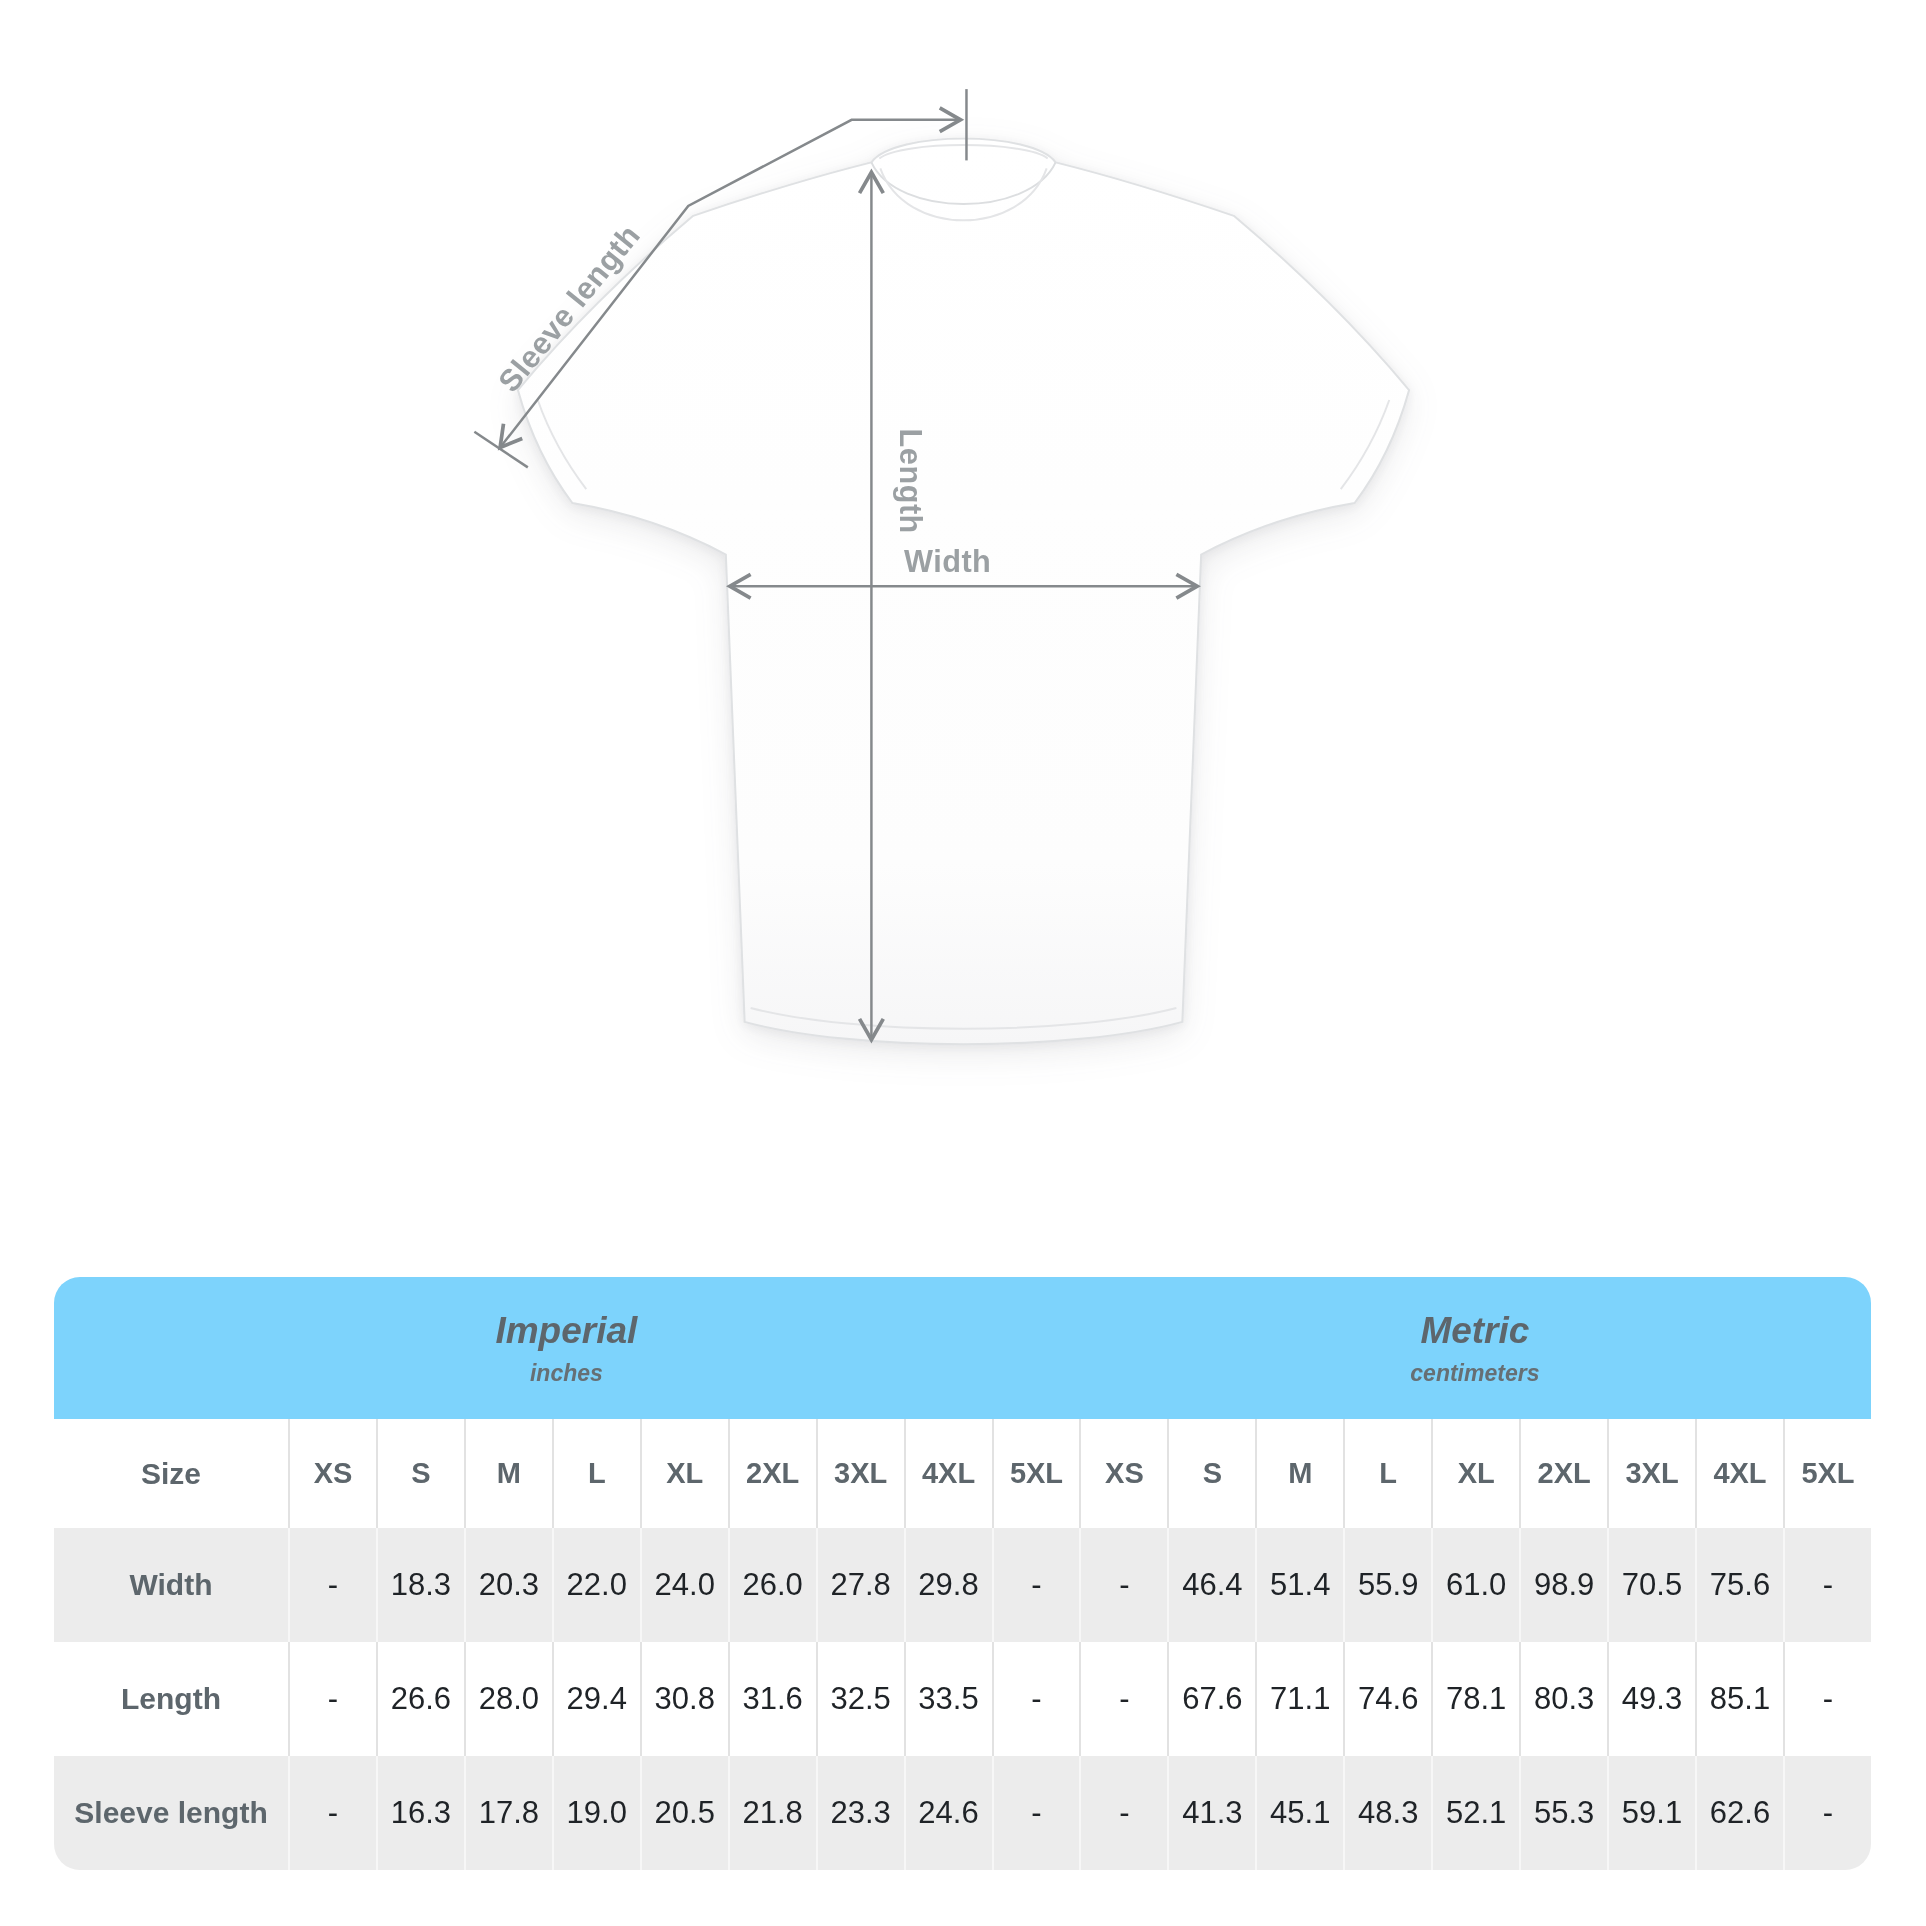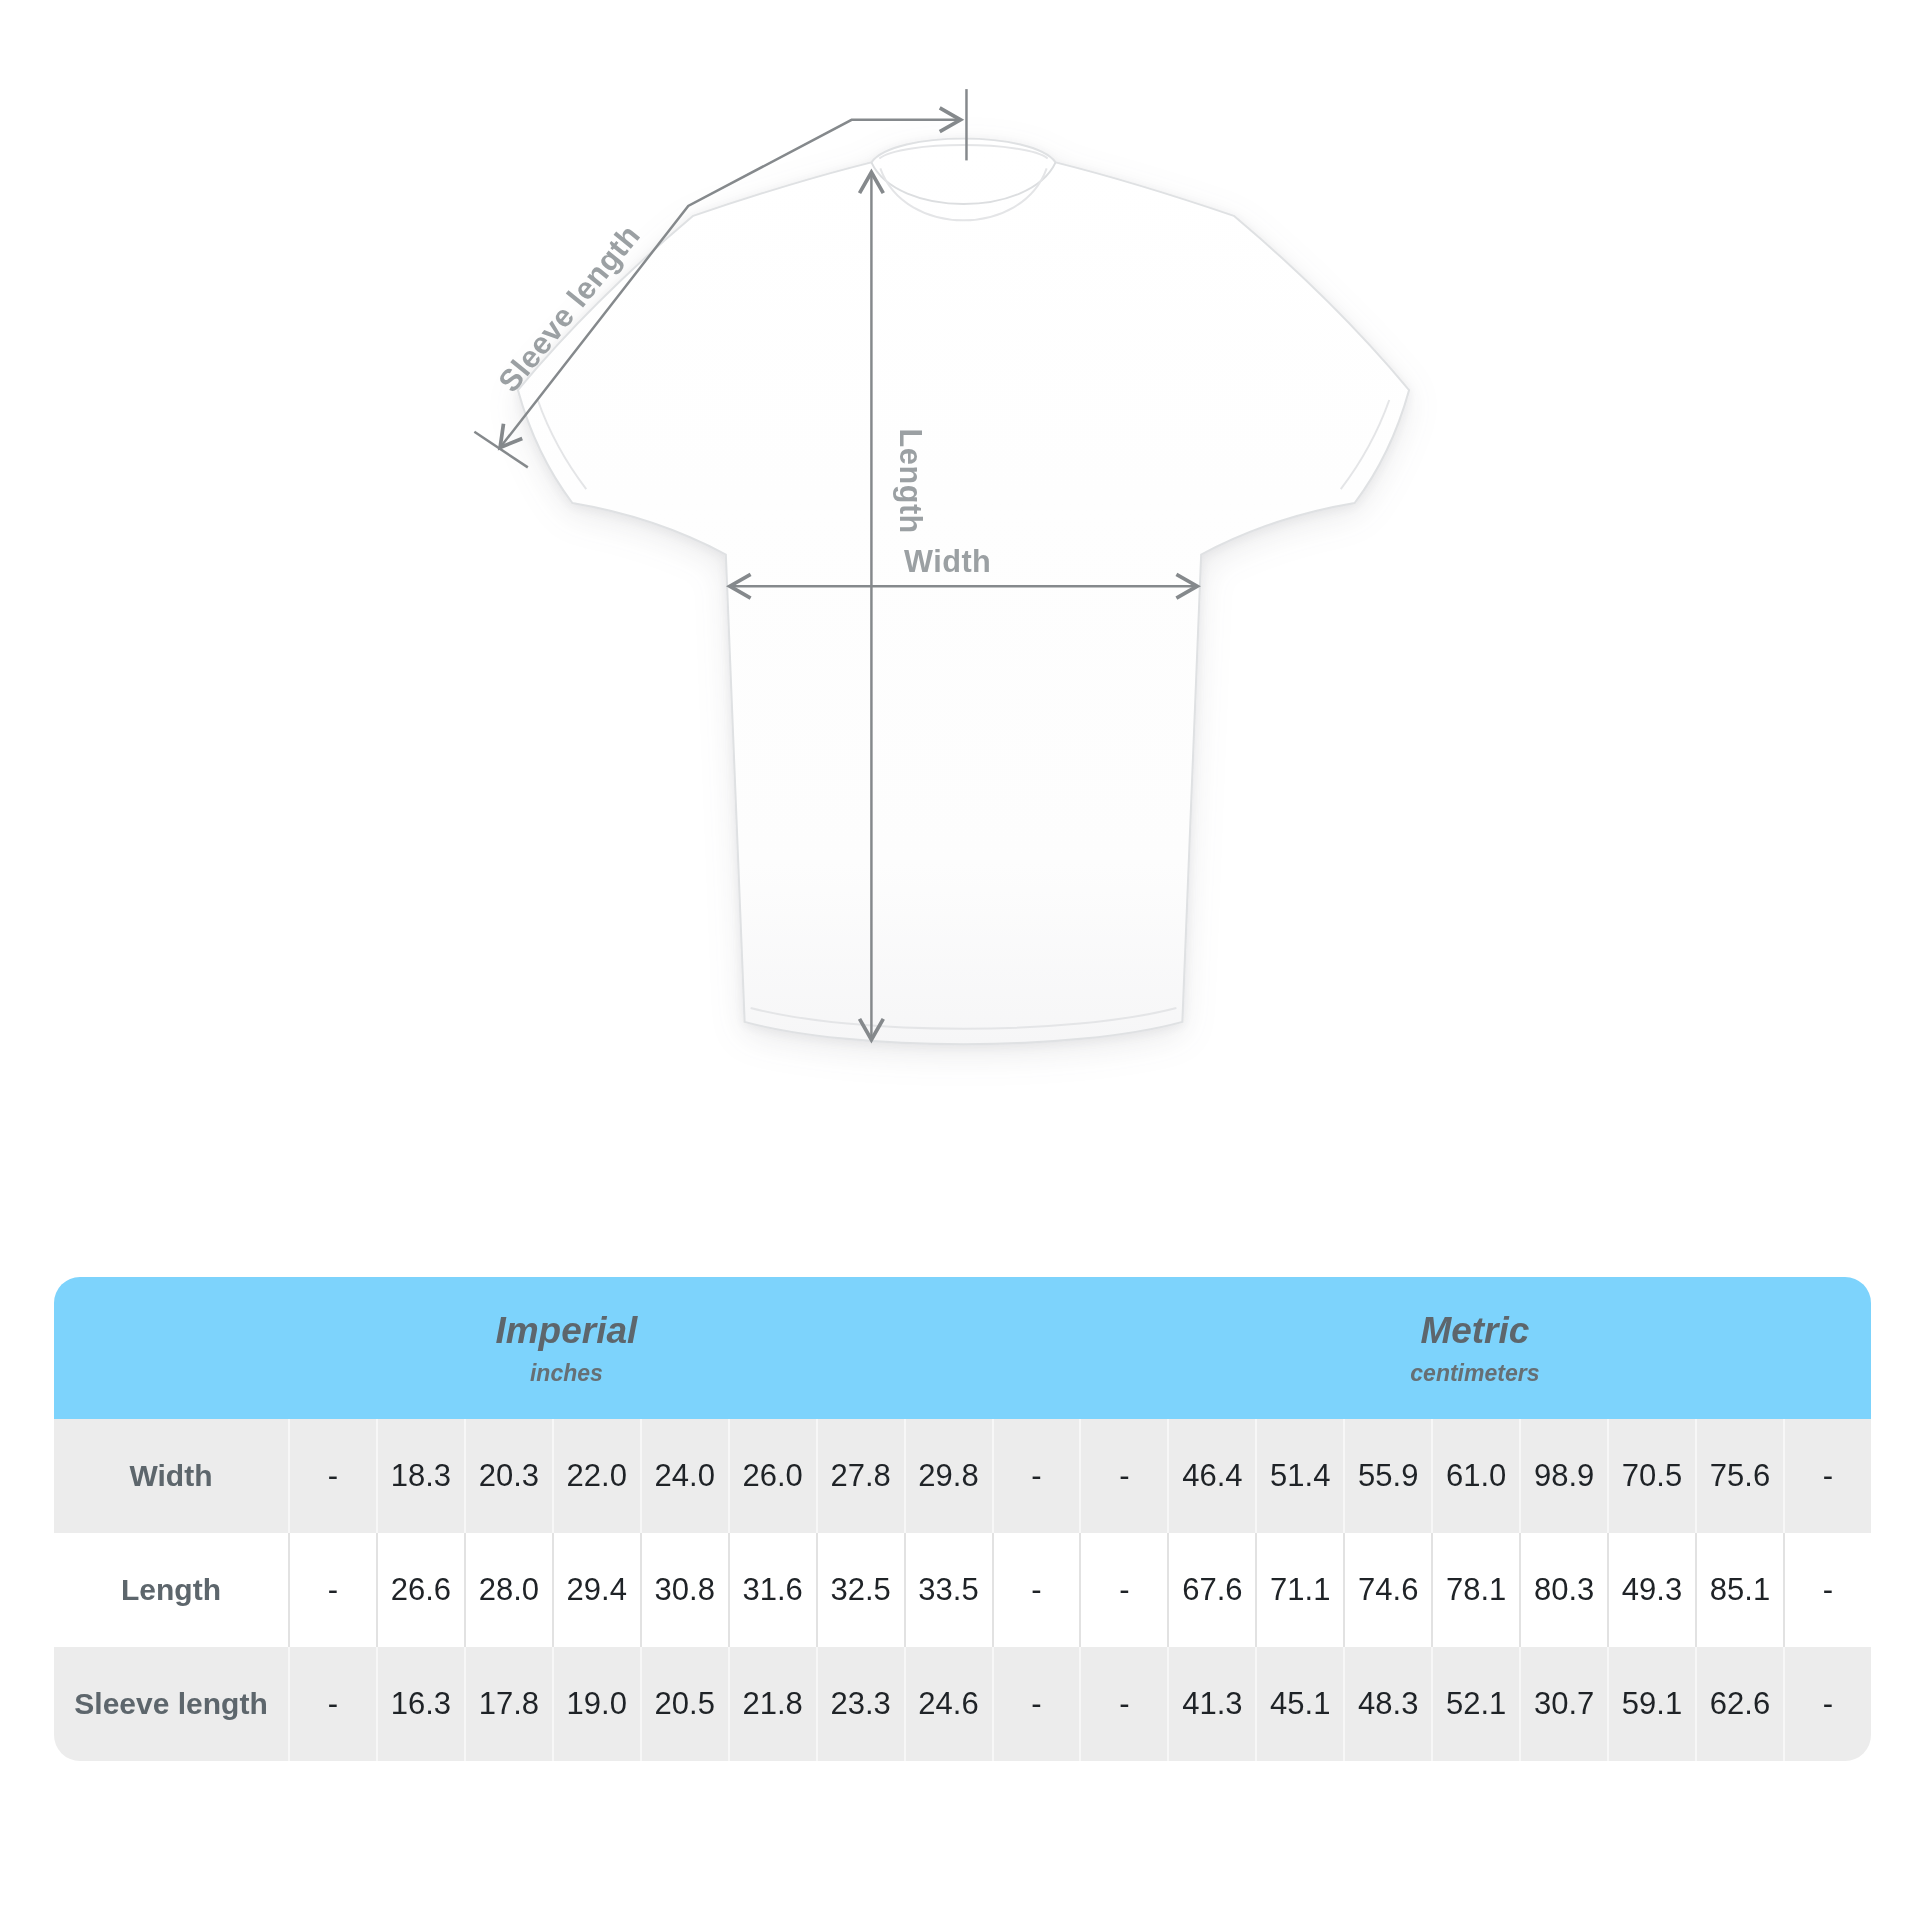--- a/index.html
+++ b/index.html
@@ -126,20 +126,42 @@
                 <div class="band-name">Imperial</div>
                 <div class="band-unit">inches</div>
               </div>
               <div class="band-group metric">
                 <div class="band-name">Metric</div>
                 <div class="band-unit">centimeters</div>
               </div>
             </div>
           </th>
         </tr>
+        <tr class="row white sizes">
+          <th class="row-label">Size</th>
+
+        <th class="size-cell">XS</th>
+            <th class="size-cell">S</th>
+            <th class="size-cell">M</th>
+            <th class="size-cell">L</th>
+            <th class="size-cell">XL</th>
+            <th class="size-cell">2XL</th>
+            <th class="size-cell">3XL</th>
+            <th class="size-cell">4XL</th>
+            <th class="size-cell">5XL</th>
+            <th class="size-cell">XS</th>
+            <th class="size-cell">S</th>
+            <th class="size-cell">M</th>
+            <th class="size-cell">L</th>
+            <th class="size-cell">XL</th>
+            <th class="size-cell">2XL</th>
+            <th class="size-cell">3XL</th>
+            <th class="size-cell">4XL</th>
+            <th class="size-cell">5XL</th>
+          </tr>
 
       <tr class="row gray">
             <th class="row-label">Width</th>
             <td class="value-cell">-</td>
             <td class="value-cell">18.3</td>
             <td class="value-cell">20.3</td>
             <td class="value-cell">22.0</td>
             <td class="value-cell">24.0</td>
             <td class="value-cell">26.0</td>
             <td class="value-cell">27.8</td>
@@ -185,21 +207,21 @@
             <td class="value-cell">20.5</td>
             <td class="value-cell">21.8</td>
             <td class="value-cell">23.3</td>
             <td class="value-cell">24.6</td>
             <td class="value-cell">-</td>
             <td class="value-cell">-</td>
             <td class="value-cell">41.3</td>
             <td class="value-cell">45.1</td>
             <td class="value-cell">48.3</td>
             <td class="value-cell">52.1</td>
-            <td class="value-cell">30.7</td>
+            <td class="value-cell">55.3</td>
             <td class="value-cell">59.1</td>
             <td class="value-cell">62.6</td>
             <td class="value-cell">-</td>
           </tr>
         </tbody>
     </table>
   </div>
 
 </div>
 

